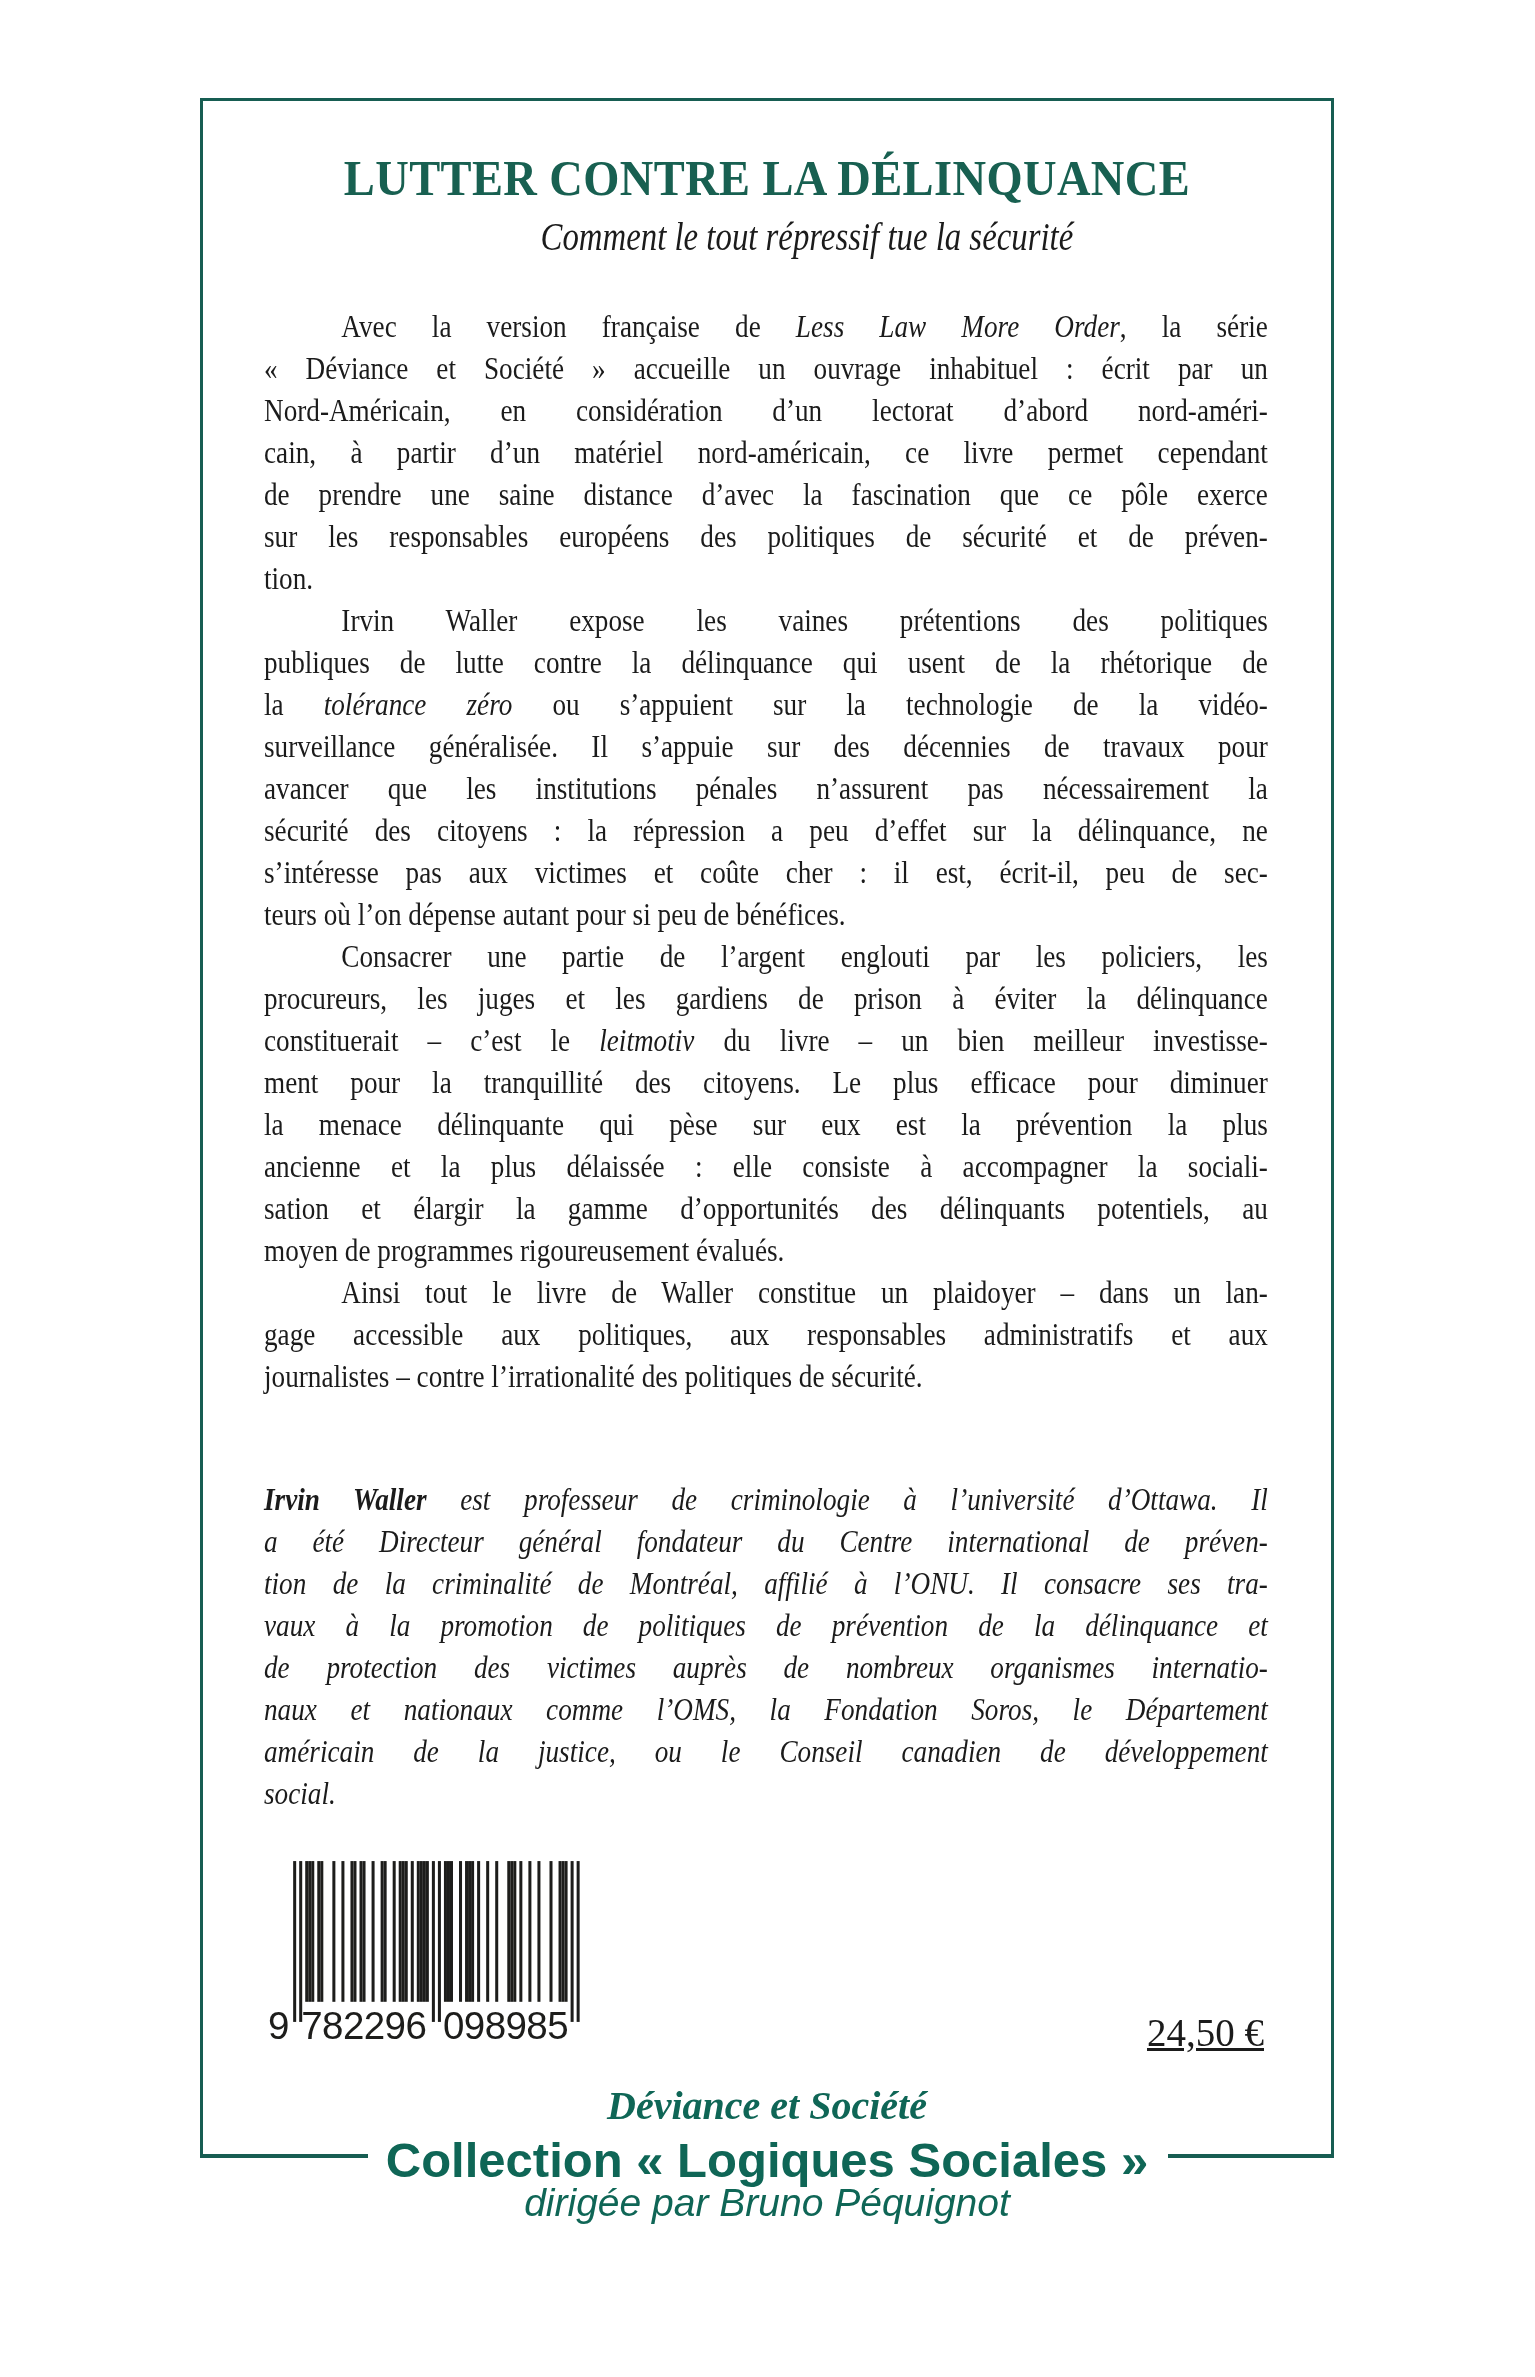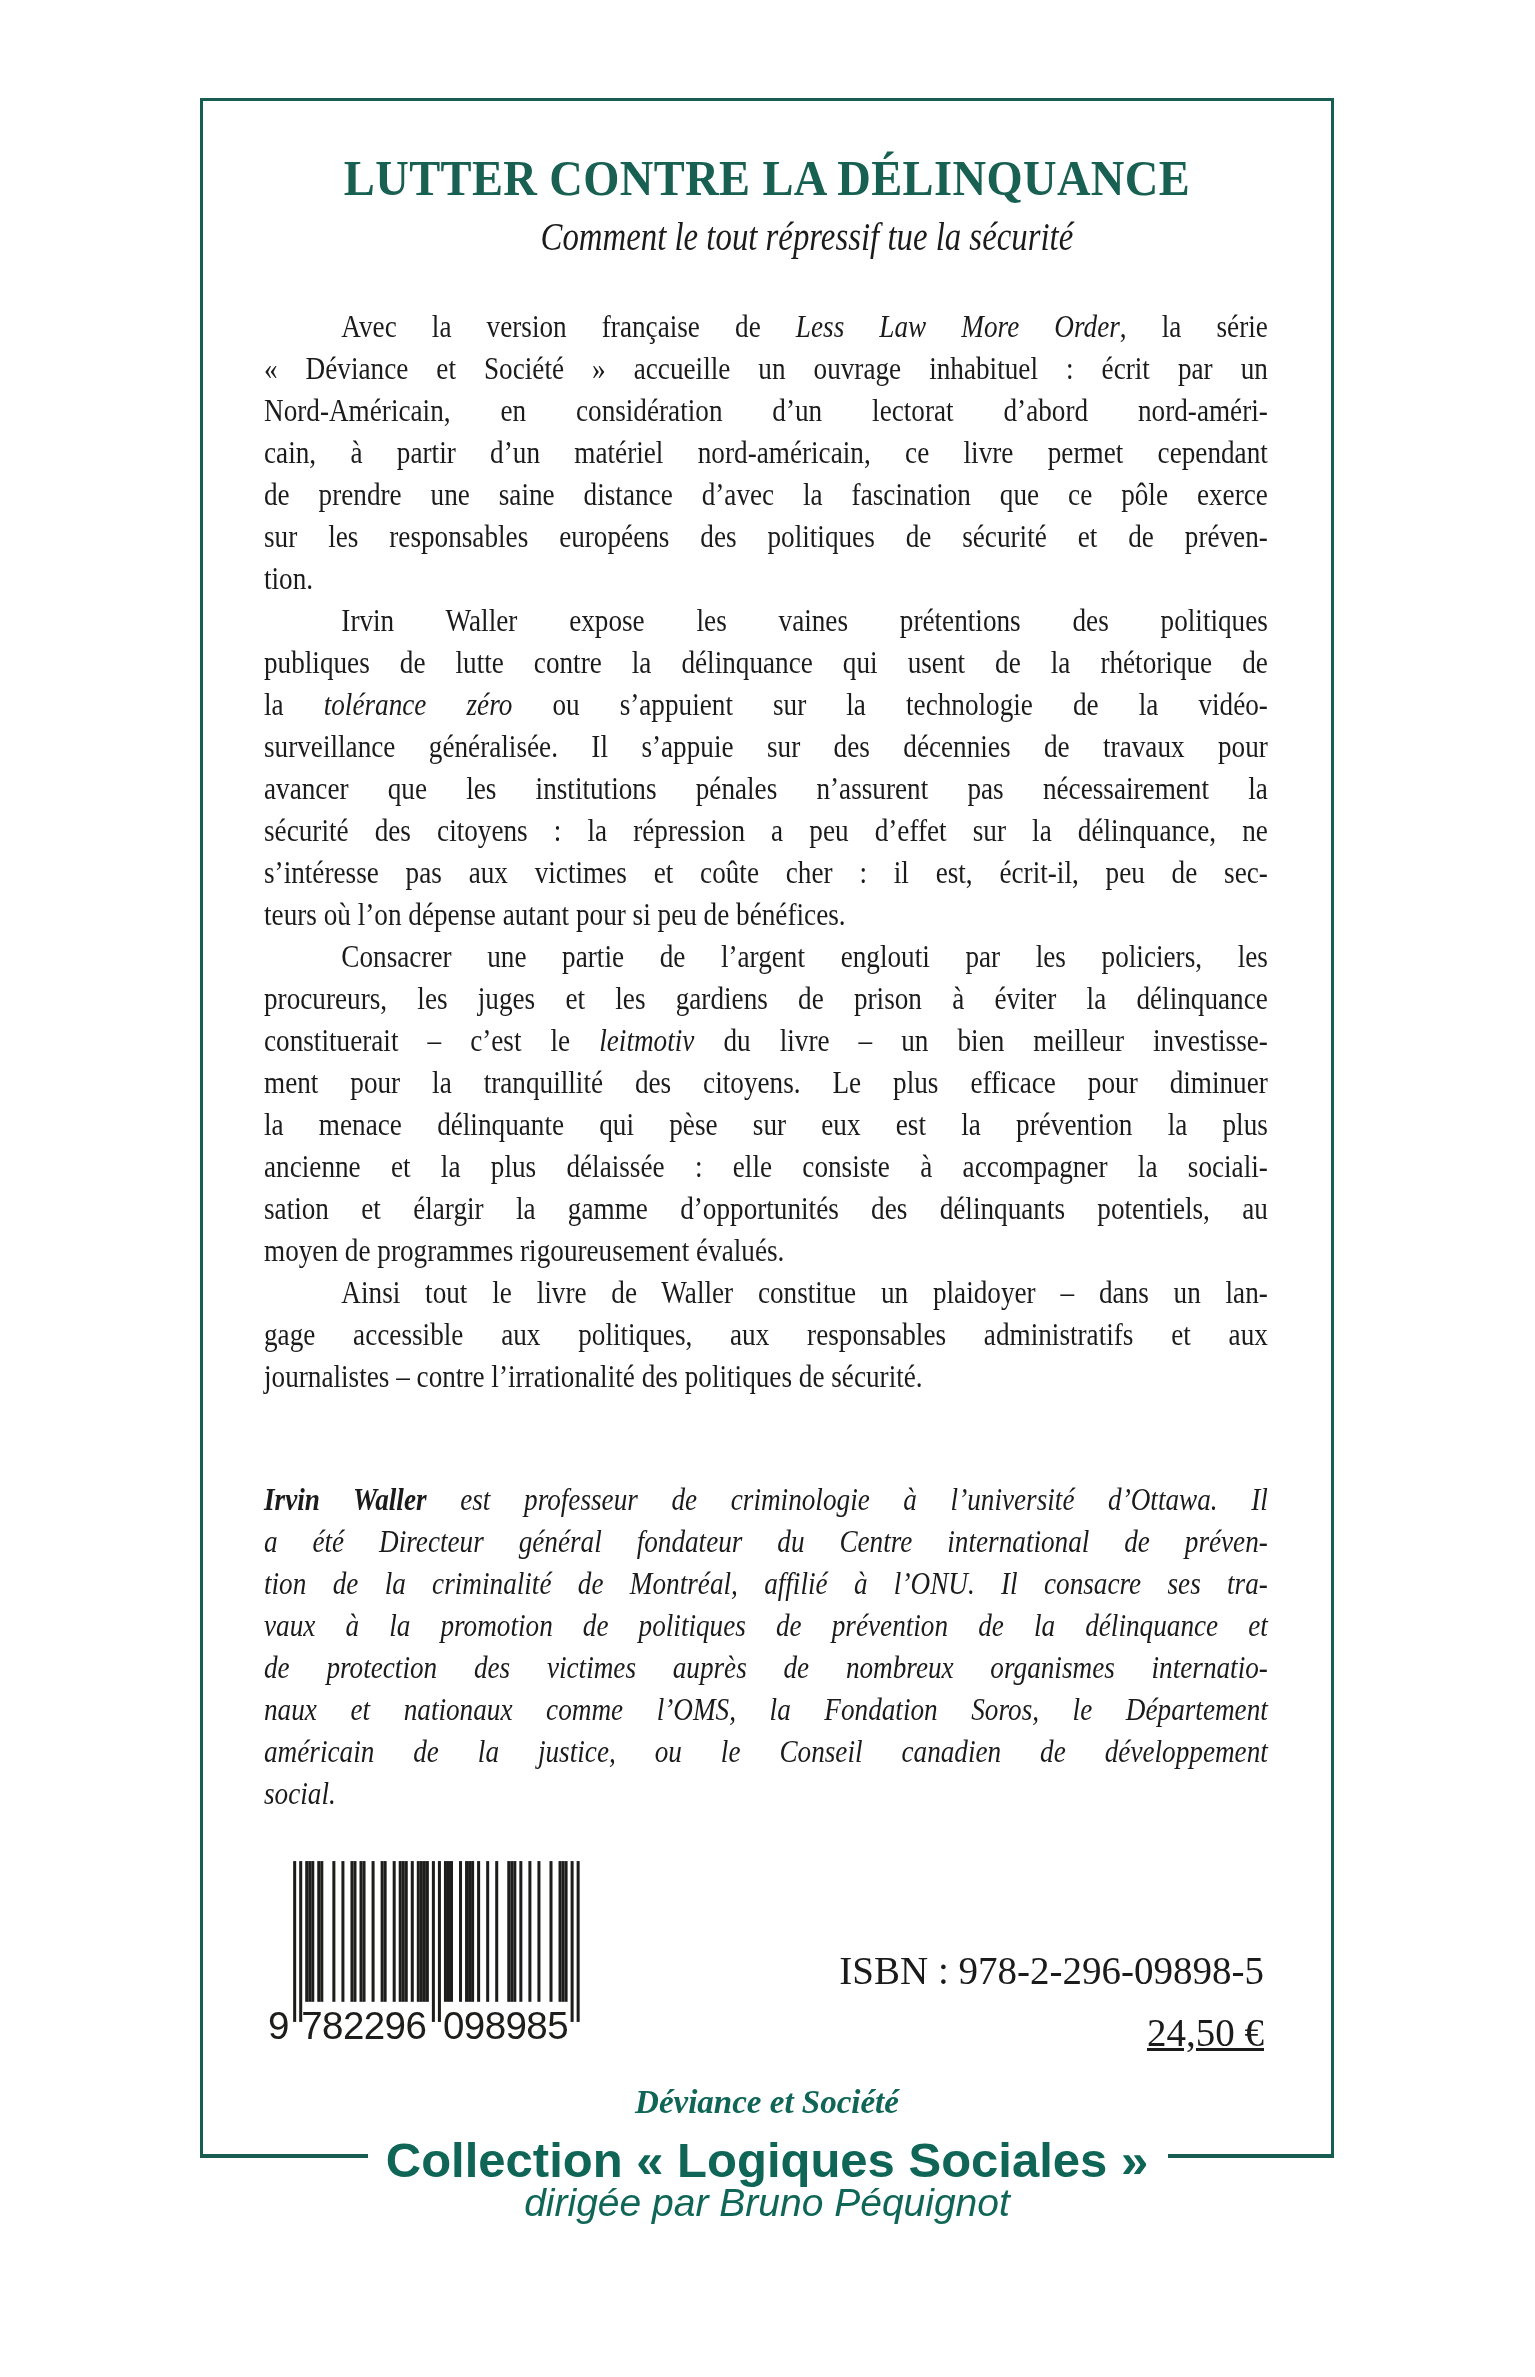--- a/index.html
+++ b/index.html
@@ -18,21 +18,21 @@
            transform:scaleX(.85);transform-origin:left top;
            font-size:32px;line-height:42px;}
   .bline{text-align:justify;text-align-last:justify;height:42px;white-space:normal;}
   .bline.plast{text-align-last:left;}
   .bline.indent{padding-left:91px;}
   .bio{margin-top:81px;}
   .bio .bline{font-style:italic;}
   .bio b{font-weight:bold;font-style:italic;}
   .isbnline{position:absolute;left:264px;width:1000px;text-align:right;
             font-size:39px;line-height:1;}
-  .series{display:inline-block;font-weight:bold;font-style:italic;font-size:33px;line-height:1;
+  .series{display:inline-block;font-weight:bold;font-style:italic;font-size:40px;line-height:1;
           color:var(--teal-footer);}
   .collection{display:inline-block;font-family:"Liberation Sans",sans-serif;font-weight:bold;
               font-size:49px;line-height:1;color:var(--teal-footer);white-space:nowrap;}
   .director{display:inline-block;font-family:"Liberation Sans",sans-serif;font-style:italic;
             font-size:39px;line-height:1;color:var(--teal-footer);}
   .rule{position:absolute;height:4.2px;background:var(--teal-frame);}
   svg text{font-family:"Liberation Sans",sans-serif;}
 </style>
 </head>
 <body>
@@ -147,21 +147,20 @@
         <rect x="316.8" y="0" width="3.6" height="168" fill="#1d1d1b"></rect>
         <rect x="320.4" y="0" width="3.6" height="168" fill="#1d1d1b"></rect>
         <rect x="324.0" y="0" width="3.6" height="168" fill="#1d1d1b"></rect>
         <rect x="331.2" y="0" width="3.6" height="192" fill="#1d1d1b"></rect>
         <rect x="338.4" y="0" width="3.6" height="192" fill="#1d1d1b"></rect>
         <text x="-30" y="212" font-size="46" fill="#1d1d1b">9</text>
         <text x="84.6" y="212" font-size="46" fill="#1d1d1b" text-anchor="middle" textLength="150" lengthAdjust="spacing">782296</text>
         <text x="253.8" y="212" font-size="46" fill="#1d1d1b" text-anchor="middle" textLength="150" lengthAdjust="spacing">098985</text>
       </svg></div>
 
-  <div class="isbnline" style="top:1951px;">ISBN : 978-2-296-09898-5</div>
   <div class="isbnline" style="top:2013px;text-decoration:underline;">24,50 €</div>
 
   <div class="center-wrap" style="top:2086px;">
     <span class="series">Déviance et Société</span>
   </div>
   <div class="center-wrap" style="top:2183px;">
     <span class="director">dirigée par Bruno Péquignot</span>
   </div>
   <div class="center-wrap" style="top:2136px;">
     <span class="collection">Collection « Logiques Sociales »</span>

